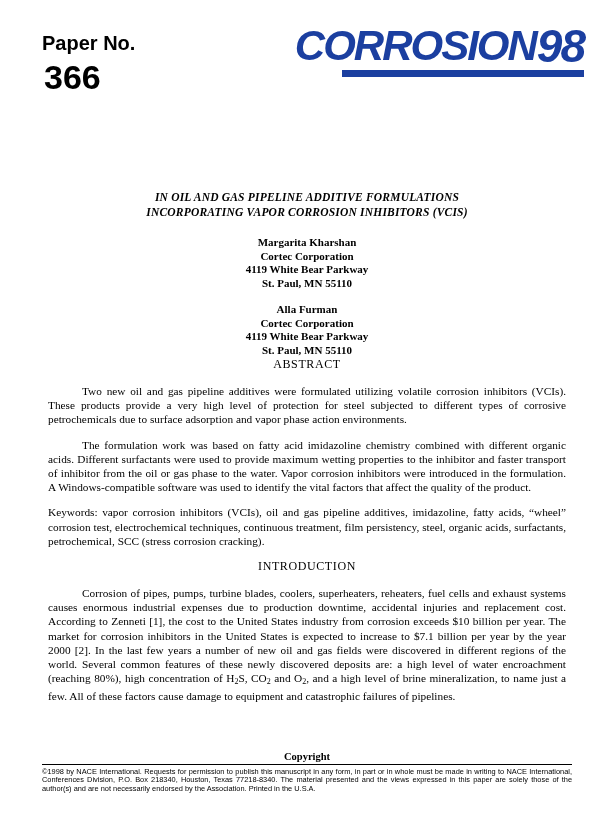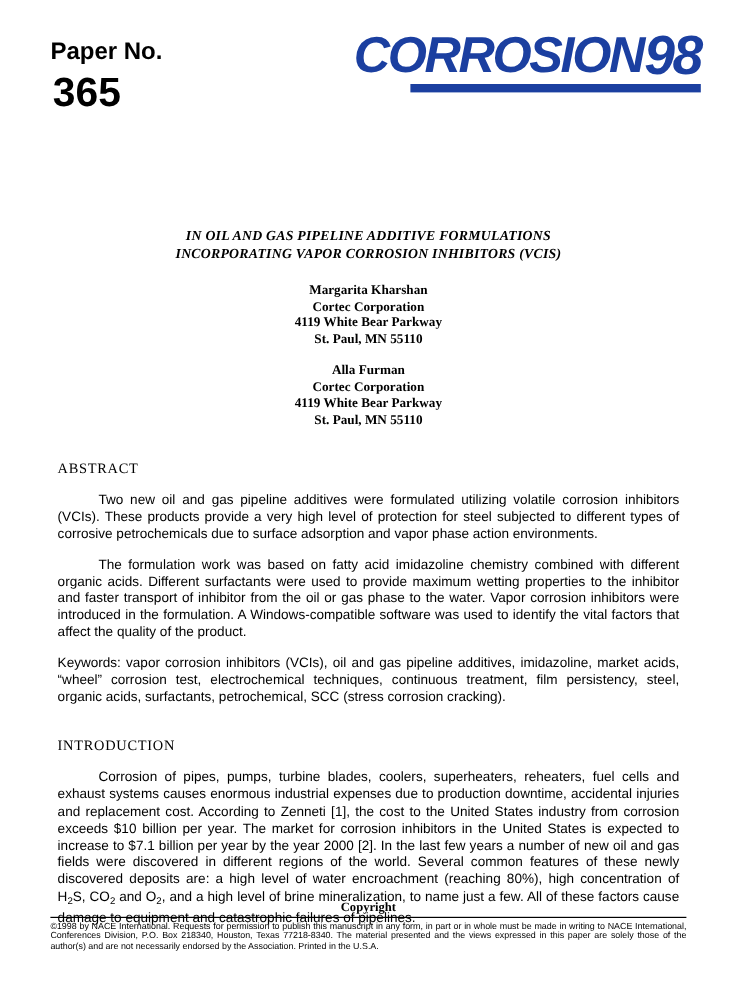--- a/index.html
+++ b/index.html
@@ -108,28 +108,28 @@
   .author-group {
     margin-bottom: 13px;
   }
   .author-group:last-child { margin-bottom: 0; }
 
   
   .body-wrap {
     margin: 0 48px;
   }
   .section-heading {
+    text-align: center;
     font-family: "Liberation Serif", serif;
     font-size: 12px;
     letter-spacing: 0.6px;
-    margin-top: 26px;
     margin-bottom: 12px;
   }
   p.para {
-    font-family: Liberation Sans, sans-serif;
+    font-family: Liberation Serif, serif;
     font-size: 11.3px;
     line-height: 14.2px;
     text-align: justify;
     margin: 0 0 11px 0;
   }
   p.indent {
     text-indent: 34px;
   }
   sub {
     font-size: 8px;
@@ -163,21 +163,21 @@
   }
 </style>
 </head>
 <body>
 
 <div class="page">
 
   <div class="header">
     <div class="paper-no-block">
       <div class="paper-no-label">Paper No.</div>
-      <div class="paper-no-value">365</div>
+      <div class="paper-no-value">366</div>
     </div>
     <div class="logo-block">
       <span class="logo-word">CORROSION</span><span class="logo-year">98</span>
       <div class="logo-rule"></div>
     </div>
   </div>
 
   <div class="title-block">
     <div>IN OIL AND GAS PIPELINE ADDITIVE FORMULATIONS</div>
     <div>INCORPORATING VAPOR CORROSION INHIBITORS (VCIS)</div>
@@ -197,21 +197,21 @@
       <div>St. Paul, MN  55110</div>
     </div>
   </div>
 
   <div class="body-wrap">
 
     <div class="section-heading">ABSTRACT</div>
 
     <p class="para indent">Two new oil and gas pipeline additives were formulated utilizing volatile corrosion inhibitors (VCIs).  These products provide a very high level of protection for steel subjected to different types of corrosive petrochemicals due to surface adsorption and vapor phase action environments.</p>
     <p class="para indent">The formulation work was based on fatty acid imidazoline chemistry combined with different organic acids.  Different surfactants were used to provide maximum wetting properties to the inhibitor and faster transport of inhibitor from the oil or gas phase to the water.  Vapor corrosion inhibitors were introduced in the formulation.  A Windows-compatible software was used to identify the vital factors that affect the quality of the product.</p>
-    <p class="para">Keywords:  vapor corrosion inhibitors (VCIs), oil and gas pipeline additives, imidazoline, market acids, “wheel” corrosion test, electrochemical techniques, continuous treatment, film persistency, steel, organic acids, surfactants, petrochemical, SCC (stress corrosion cracking).</p>
+    <p class="para">Keywords:  vapor corrosion inhibitors (VCIs), oil and gas pipeline additives, imidazoline, fatty acids, “wheel” corrosion test, electrochemical techniques, continuous treatment, film persistency, steel, organic acids, surfactants, petrochemical, SCC (stress corrosion cracking).</p>
 
     <div class="section-heading">INTRODUCTION</div>
 
     <p class="para indent"><span>Corrosion of pipes, pumps, turbine blades, coolers, superheaters, reheaters, fuel cells and exhaust systems causes enormous industrial expenses due to production downtime, accidental injuries and replacement cost.  According to Zenneti [1], the cost to the United States industry from corrosion exceeds $10 billion per year.  The market for corrosion inhibitors in the United States is expected to increase to $7.1 billion per year by the year 2000 [2].  In the last few years a number of new oil and gas fields were discovered in different regions of the world.  Several common features of these newly discovered deposits are:  a high level of water encroachment (reaching 80%), high concentration of H</span><sub>2</sub><span>S, CO</span><sub>2</sub><span> and O</span><sub>2</sub><span>, and a high level of brine mineralization, to name just a few.  All of these factors cause damage to equipment and catastrophic failures of pipelines.</span></p>
 
   </div>
 
   <div class="footer">
     <div class="footer-heading">Copyright</div>
     <div class="footer-rule"></div>

